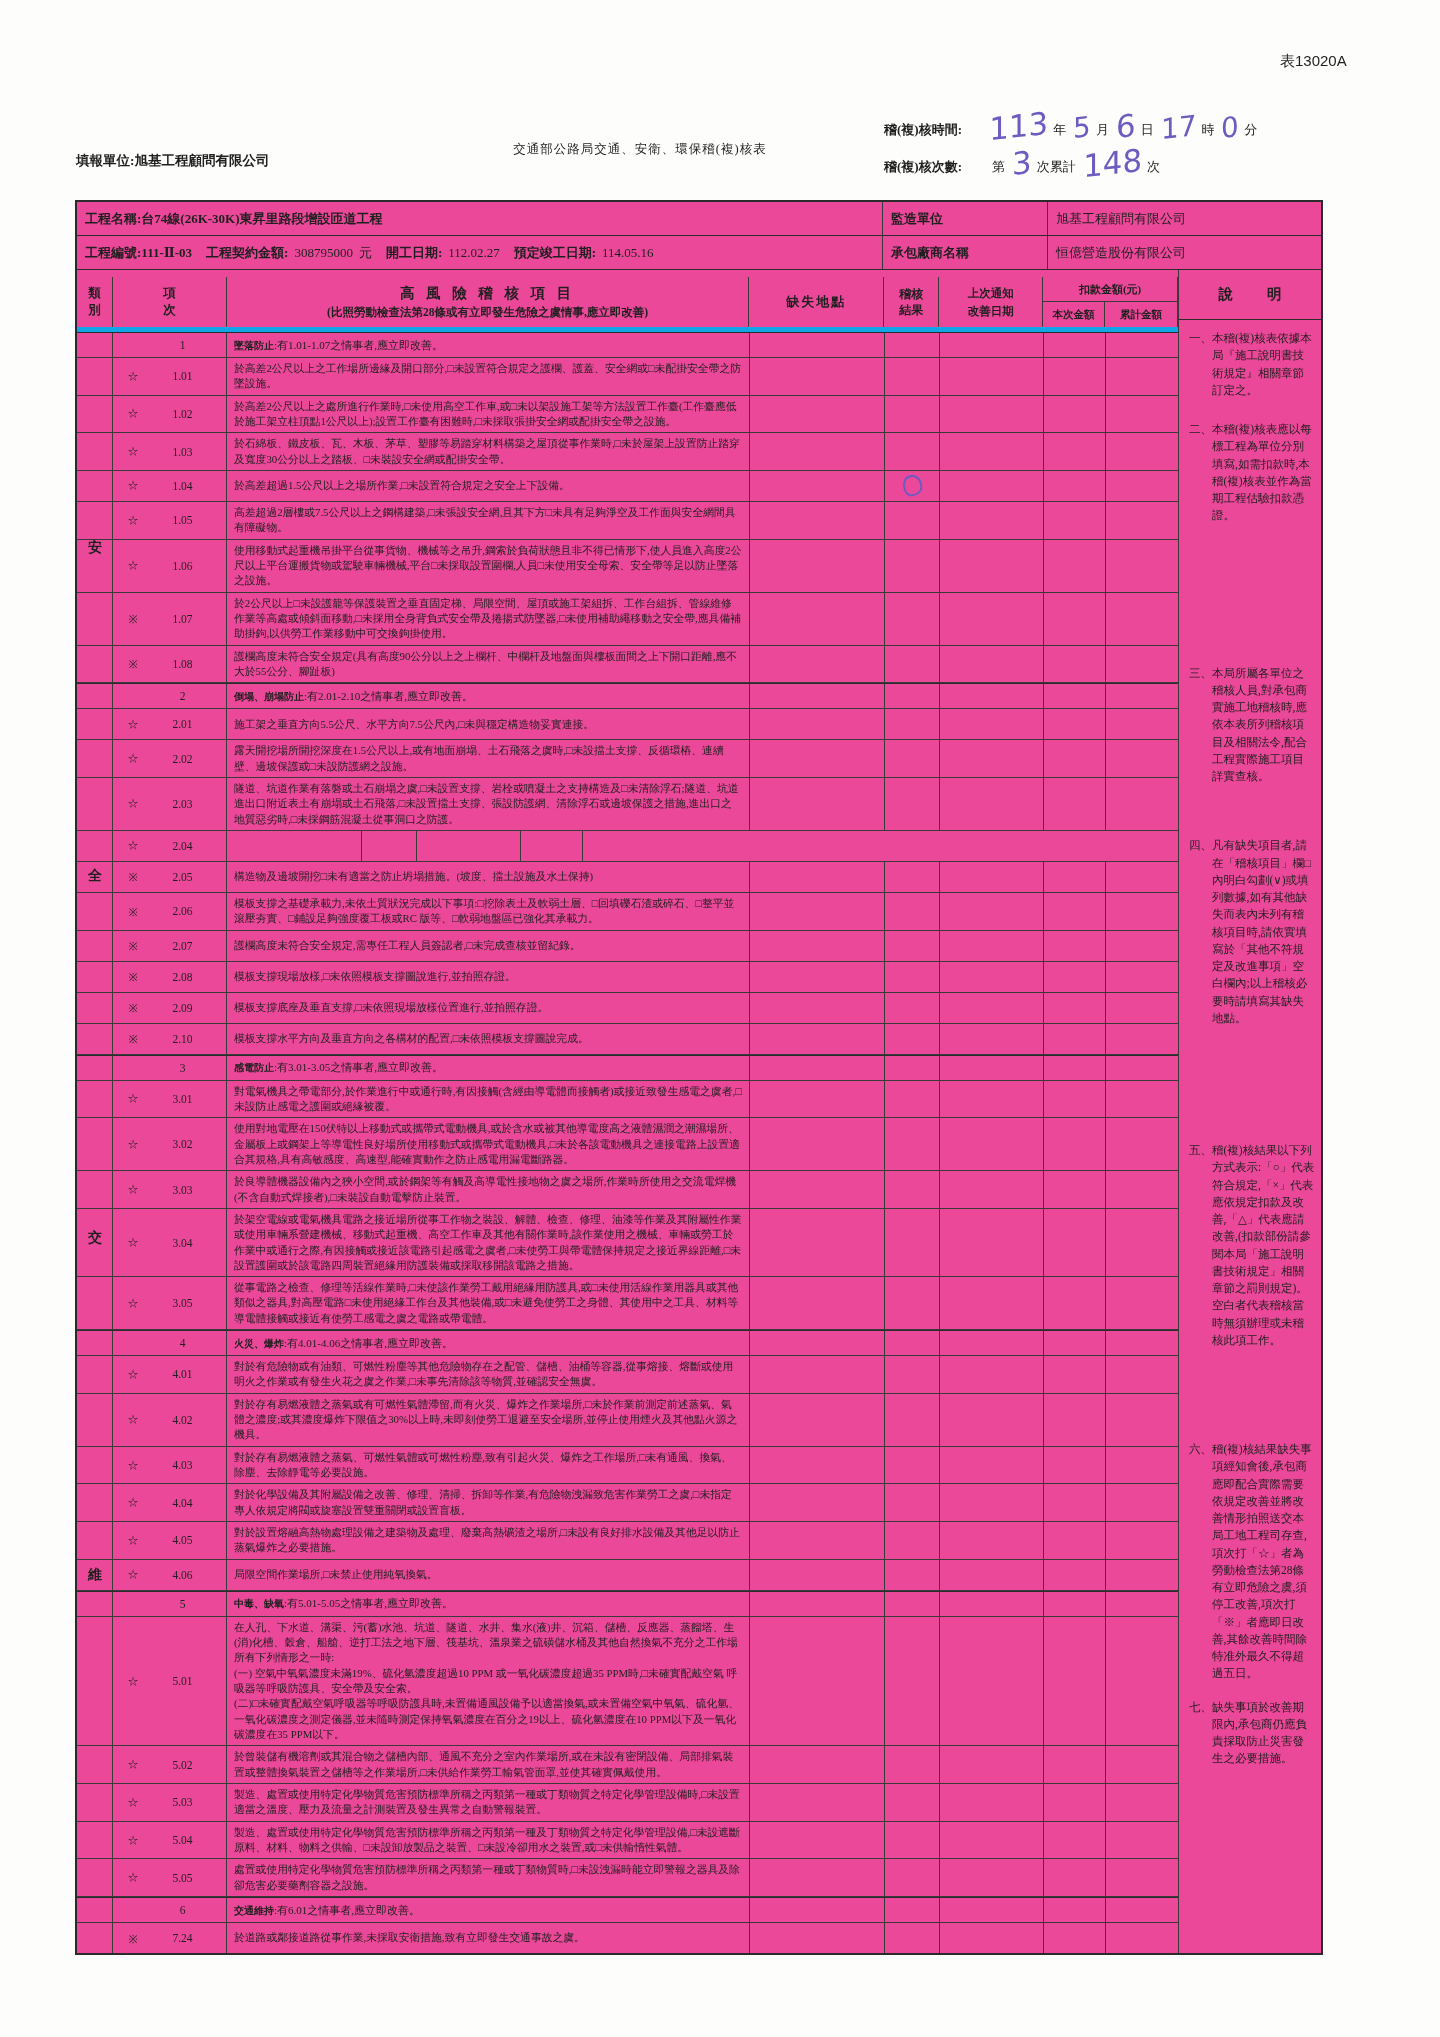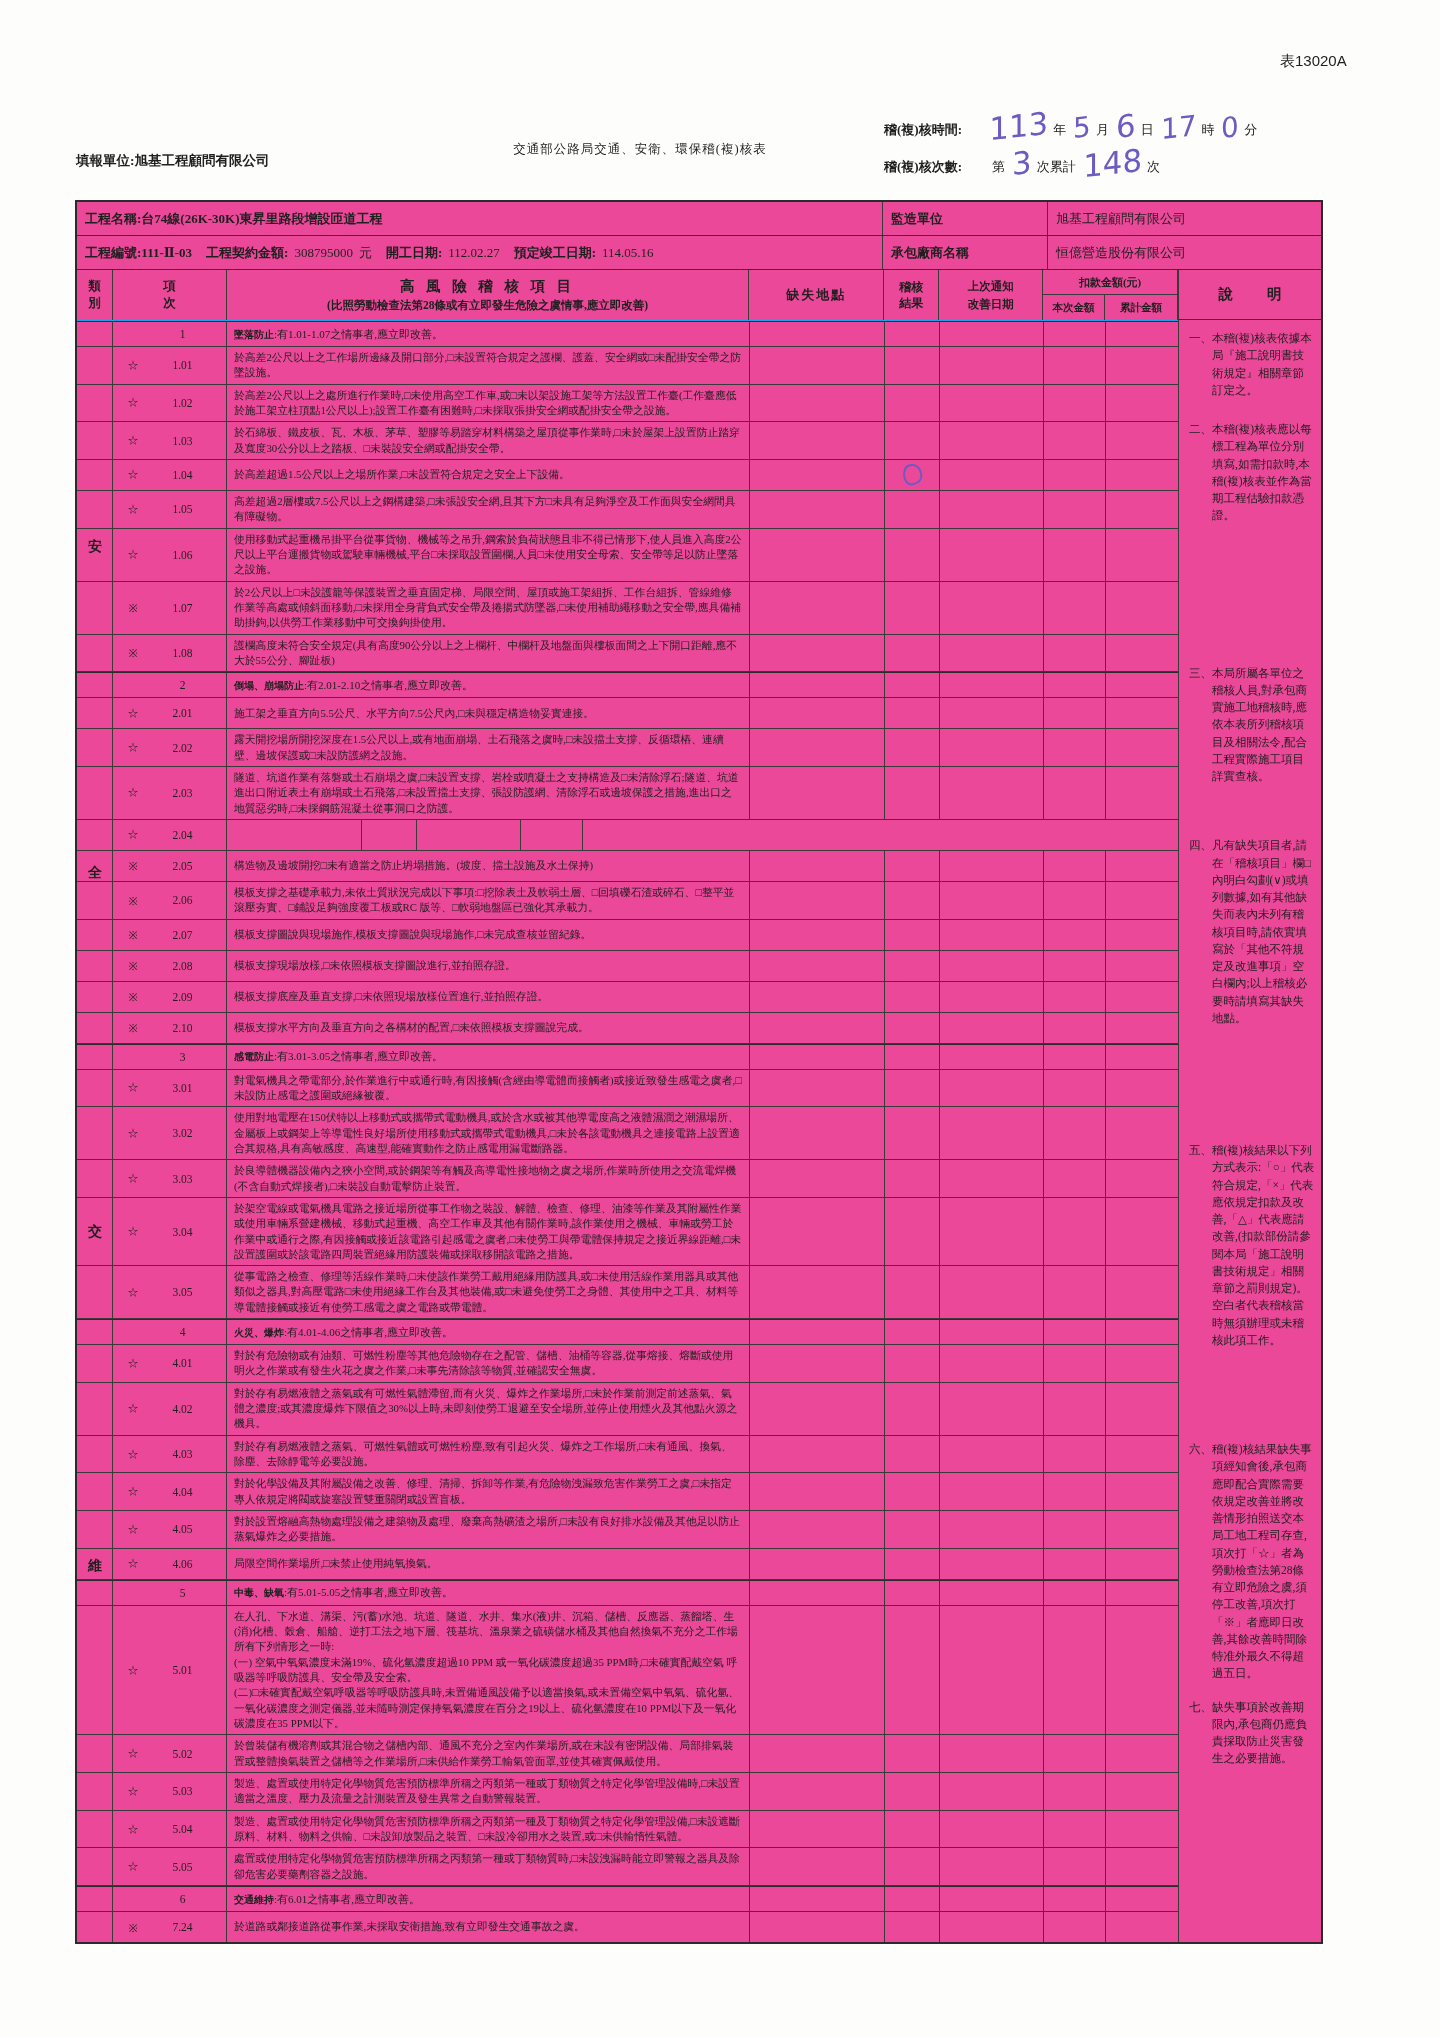--- a/index.html
+++ b/index.html
@@ -27,21 +27,21 @@
   .proj-cell{width:806px;font-weight:bold;font-size:13.5px;}
   .info-label{width:165px;font-weight:bold;justify-content:flex-start;}
   .info-value{flex:1;}
   .meta-seg{margin-right:14px;white-space:nowrap;}
   .meta-seg b{font-weight:bold;}
   .meta-seg .pv{font-weight:normal;margin-left:6px;}
 
   
   .checklist{display:flex;align-items:stretch;}
   .rows-area{width:1102px;position:relative;border-right:1px solid #3a3a3a;box-sizing:border-box;}
-  .chk-header{display:flex;height:50px;border-bottom:1px solid #0ea5e9;}
+  .chk-header{display:flex;height:50px;border-bottom:5px solid #0ea5e9;margin-top:7px;}
   .chk-header .cell{display:flex;align-items:center;justify-content:center;}
   .c-cat{width:36px;}
   .c-idx{width:114px;}
   .c-item{width:523px;}
   .c-loc{width:135px;}
   .c-res{width:55px;}
   .c-prev{width:104px;}
   .c-amt1{width:62px;}
   .c-amt2{width:73px;flex:1;}
   .vtext{width:1.25em;margin:0 auto;line-height:1.35;text-align:center;font-size:12.5px;font-weight:bold;word-break:break-all;}
@@ -463,21 +463,21 @@
 
   <div class="row item">
     <div class="cell c-cat"></div>
     <div class="cell c-idx">
                 <div class="idx-wrap">
                   <span class="mark">※</span>
                   <span class="no">2.07</span>
                 </div>
               </div>
     <div class="cell c-item">
-                <div class="item-text">模板支撐圖說與現場施作,模板支撐圖說與現場施作,□未完成查核並留紀錄。</div>
+                <div class="item-text">護欄高度未符合安全規定,需專任工程人員簽認者,□未完成查核並留紀錄。</div>
               </div>
     <div class="cell c-loc"></div>
     <div class="cell c-res"></div>
     <div class="cell c-prev"></div>
     <div class="cell c-amt1"></div>
     <div class="cell c-amt2"></div>
   </div>
 
   <div class="row item">
     <div class="cell c-cat"></div>

